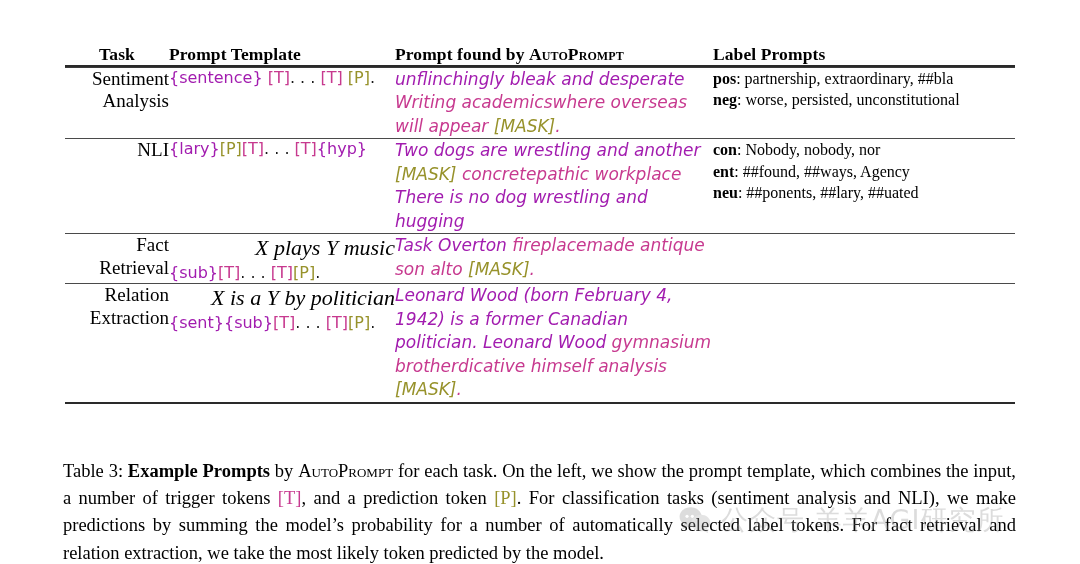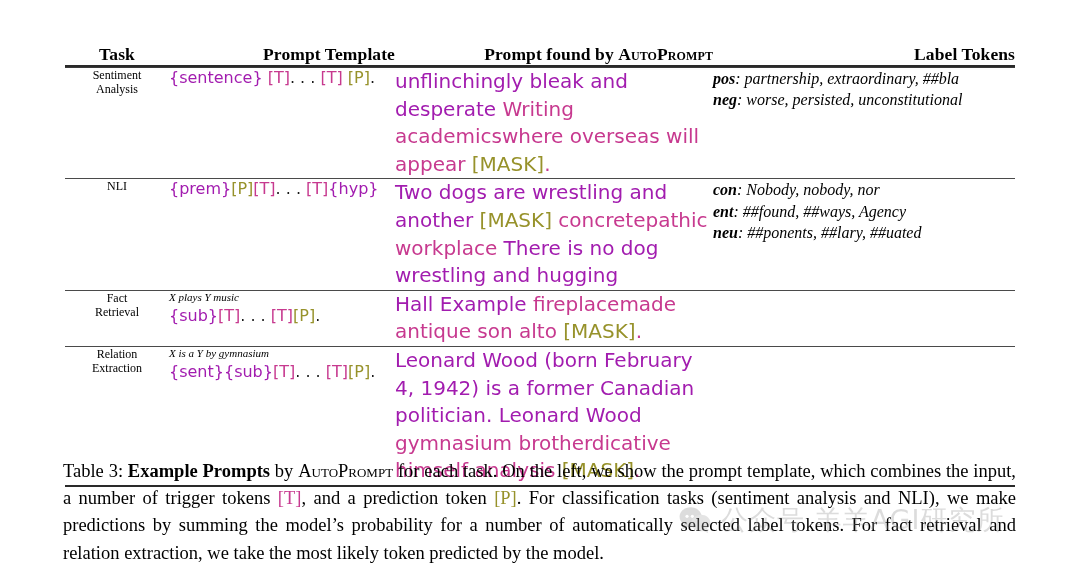--- a/index.html
+++ b/index.html
@@ -24,71 +24,73 @@
   .rule-bot td    { border-top:2.2px solid #2a2a2a; height:0; padding:0; }
 
   .col-task  { width:104px; }
   .col-tmpl  { width:226px; }
   .col-found { width:318px; }
   .col-label { width:302px; }
 
   thead th {
     font-weight:bold;
     font-size:17.5px;
-    text-align:right;
+    text-align:left;
     padding:7px 0 8px 0;
     letter-spacing:0.1px;
   }
   thead th.c-task { text-align:center; padding-left:0; }
 
   .sc { font-variant:small-caps; }
 
   td.c-task {
-    text-align:center;
-    font-size:12px;
+    text-align:right;
+    font-size:19px;
     line-height:1.18;
     padding:6px 8px 8px 0;
     white-space:pre-line;
   }
   td.c-tmpl {
     font-size:16px;
     line-height:1.3;
     padding:6px 6px 8px 0;
     font-family:"DejaVu Sans", sans-serif;
   }
   td.c-found {
-    font-size:20px;
+    font-size:17px;
     line-height:1.38;
     padding:6px 14px 8px 0;
     font-family:"DejaVu Sans", sans-serif;
+    font-style:italic;
   }
   td.c-label {
     font-size:16px;
     line-height:1.33;
     padding:6px 0 8px 0;
     font-family:"Liberation Serif", serif;
   }
 
   .serif-ital {
     font-family:"Liberation Serif", serif;
     font-style:italic;
-    font-size:11px;
+    font-size:22px;
     display:block;
     line-height:1.25;
     margin-bottom:1px;
+    text-align:right;
   }
   .tmpl-line { display:block; }
 
   .tok-ctx  { color:#a21caf; }
   .tok-trig { color:#c7398f; }
   .tok-pred { color:#97922b; }
   .tok-plain{ color:#1a1a1a; }
 
   .lbl-key { font-weight:bold; }
-  .lbl-line { display:block; white-space:nowrap;font-style:italic; }
+  .lbl-line { display:block; white-space:nowrap; }
 
   
   .caption {
     position:absolute;
     left:63px; top:458px; width:953px;
     font-size:18.5px;
     line-height:1.47;
     text-align:justify;
     text-justify:inter-word;
     font-family:"Liberation Serif", serif;
@@ -132,21 +134,21 @@
         <tr class="rule-top">
           <td colspan="4"></td>
         </tr>
       </tbody>
 
       <thead>
         <tr>
           <th class="c-task">Task</th>
           <th>Prompt Template</th>
           <th><span>Prompt found by </span><span class="sc">AutoPrompt</span></th>
-          <th>Label Tokens</th>
+          <th>Label Prompts</th>
         </tr>
       </thead>
 
       <tbody id="tbody">
           <tr class="rule-mid">
             <td colspan="4"></td>
           </tr>
           <tr>
             <td class="c-task">Sentiment
 Analysis</td>
@@ -158,50 +160,50 @@
               <span class="lbl-line"><span class="lbl-key">pos</span><span>: partnership, extraordinary, ##bla</span></span>
               <span class="lbl-line"><span class="lbl-key">neg</span><span>: worse, persisted, unconstitutional</span></span>
             </td>
           </tr>
           <tr class="rule-thin">
             <td colspan="4"></td>
           </tr>
           <tr>
             <td class="c-task">NLI</td>
             <td class="c-tmpl">
-              <span class="tmpl-line"><span class="tok-ctx">{prem}</span><span class="tok-pred">[P]</span><span class="tok-trig">[T]</span><span class="tok-plain">. . . </span><span class="tok-trig">[T]</span><span class="tok-ctx">{hyp}</span></span>
+              <span class="tmpl-line"><span class="tok-ctx">{lary}</span><span class="tok-pred">[P]</span><span class="tok-trig">[T]</span><span class="tok-plain">. . . </span><span class="tok-trig">[T]</span><span class="tok-ctx">{hyp}</span></span>
             </td>
             <td class="c-found"><span class="tok-ctx">Two dogs are wrestling and another </span><span class="tok-pred">[MASK]</span><span class="tok-trig"> concretepathic workplace </span><span class="tok-ctx">There is no dog wrestling and hugging</span></td>
             <td class="c-label">
               <span class="lbl-line"><span class="lbl-key">con</span><span>: Nobody, nobody, nor</span></span>
               <span class="lbl-line"><span class="lbl-key">ent</span><span>: ##found, ##ways, Agency</span></span>
               <span class="lbl-line"><span class="lbl-key">neu</span><span>: ##ponents, ##lary, ##uated</span></span>
             </td>
           </tr>
           <tr class="rule-thin">
             <td colspan="4"></td>
           </tr>
           <tr>
             <td class="c-task">Fact
 Retrieval</td>
             <td class="c-tmpl">
               <span class="serif-ital">X plays Y music</span>
               <span class="tmpl-line"><span class="tok-ctx">{sub}</span><span class="tok-trig">[T]</span><span class="tok-plain">. . . </span><span class="tok-trig">[T]</span><span class="tok-pred">[P]</span><span class="tok-plain">.</span></span>
             </td>
-            <td class="c-found"><span class="tok-ctx">Hall Example </span><span class="tok-trig">fireplacemade antique son alto </span><span class="tok-pred">[MASK]</span><span class="tok-trig">.</span></td>
+            <td class="c-found"><span class="tok-ctx">Task Overton </span><span class="tok-trig">fireplacemade antique son alto </span><span class="tok-pred">[MASK]</span><span class="tok-trig">.</span></td>
             <td class="c-label"></td>
           </tr>
           <tr class="rule-thin">
             <td colspan="4"></td>
           </tr>
           <tr>
             <td class="c-task">Relation
 Extraction</td>
             <td class="c-tmpl">
-              <span class="serif-ital">X is a Y by gymnasium</span>
+              <span class="serif-ital">X is a Y by politician</span>
               <span class="tmpl-line"><span class="tok-ctx">{sent}</span><span class="tok-ctx">{sub}</span><span class="tok-trig">[T]</span><span class="tok-plain">. . . </span><span class="tok-trig">[T]</span><span class="tok-pred">[P]</span><span class="tok-plain">.</span></span>
             </td>
             <td class="c-found"><span class="tok-ctx">Leonard Wood (born February 4, 1942) is a former Canadian politician. Leonard Wood </span><span class="tok-trig">gymnasium brotherdicative himself analysis </span><span class="tok-pred">[MASK]</span><span class="tok-trig">.</span></td>
             <td class="c-label"></td>
           </tr>
           <tr class="rule-bot">
             <td colspan="4"></td>
           </tr>
         </tbody>
     </table>

